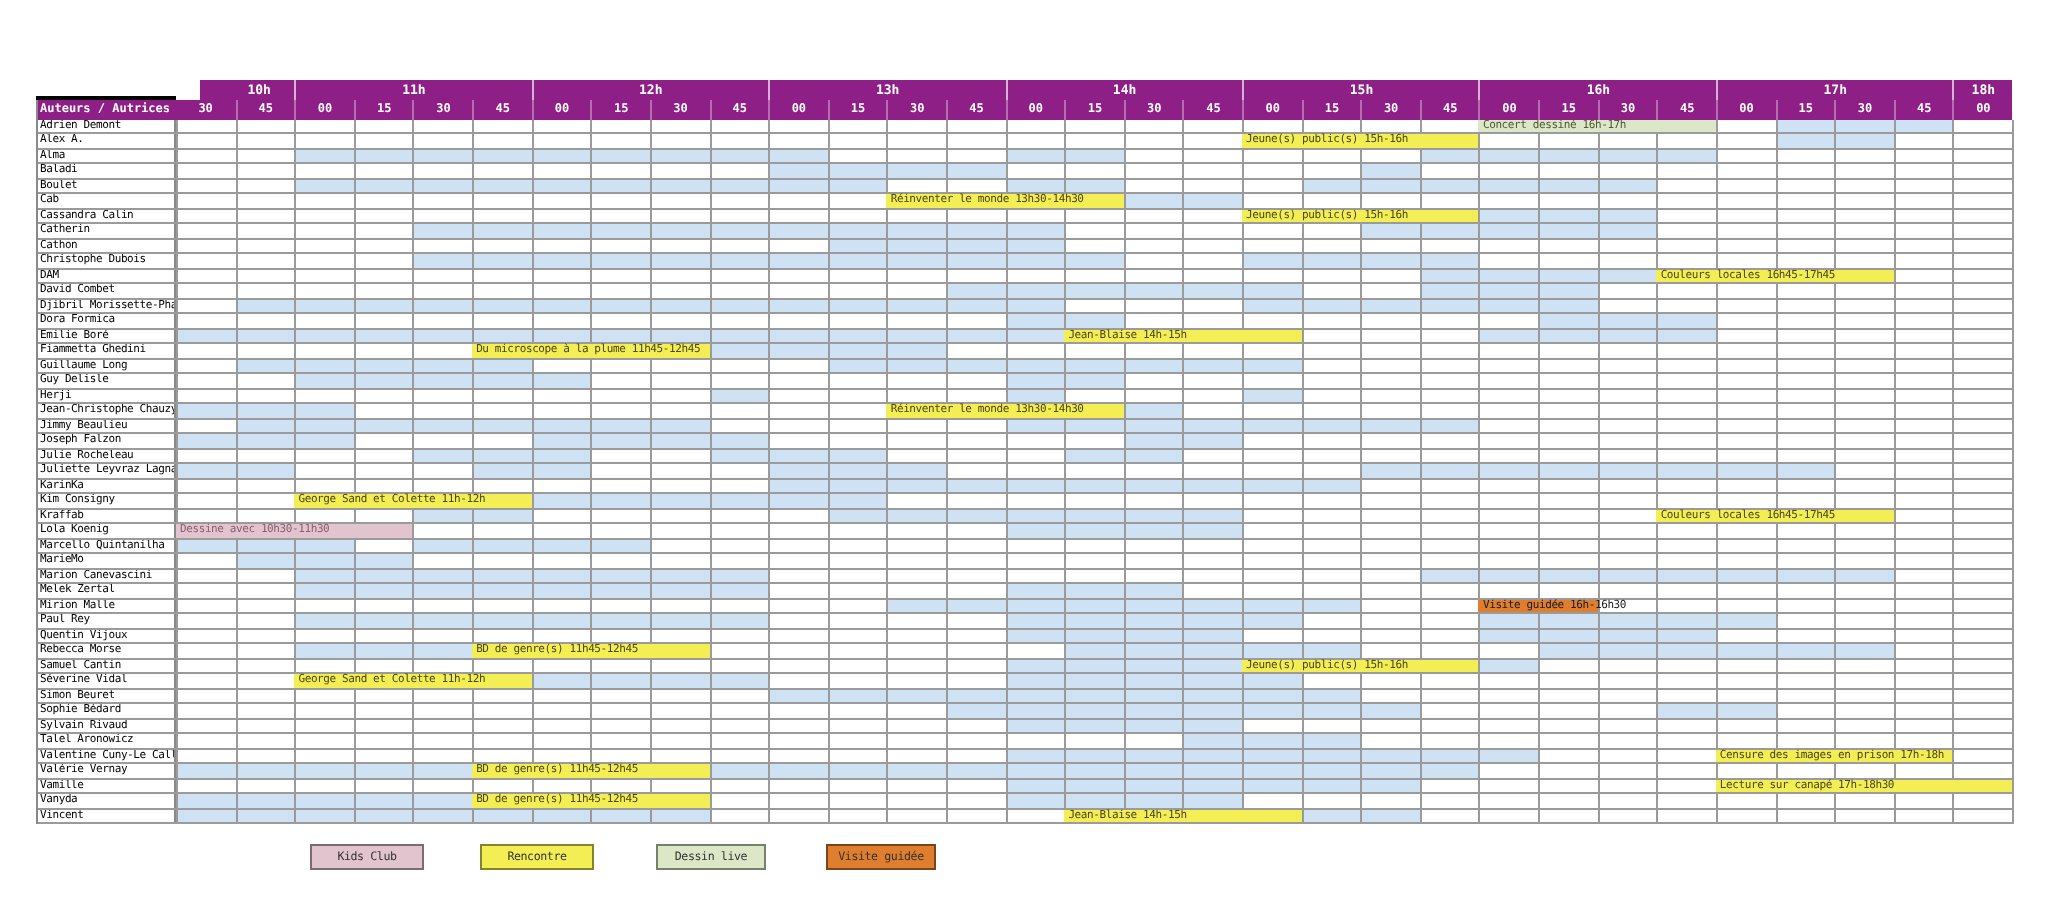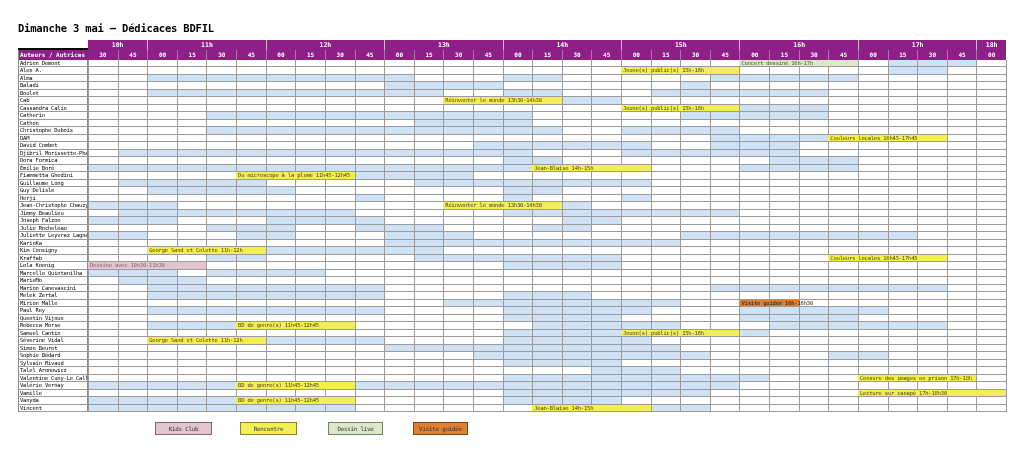--- a/index.html
+++ b/index.html
@@ -35,25 +35,24 @@
   .vline{position:absolute;top:59.5px;width:1px;height:352.5px;background:#9b9b9b;z-index:1;}
   .left-edge{position:absolute;left:18px;top:49.5px;width:1px;height:362.5px;background:#8a8a8a;z-index:2;}
   .legend-item{position:absolute;top:422px;height:13px;border:1px solid rgba(0,0,0,0.45);
                box-sizing:border-box;font-size:5.8px;text-align:center;line-height:12px;
                color:#333;letter-spacing:-0.2px;white-space:nowrap;overflow:hidden;}
 </style>
 </head>
 <body>
 
 <div id="canvas">
-  <div id="title">Dimanche 3 mai – Dédicaces BDFIL</div>
   <div class="corner-blank"></div>
   <div id="authors-hdr">Auteurs / Autrices</div>
   <div id="table">
-      <div class="hour-cell" style="left: 88px; width: 59.2258px; border-left: none;">10h</div>
+      <div class="hour-cell" style="left: 100px; width: 59.2258px; border-left: none;">10h</div>
       <div class="hour-cell" style="left: 147.226px; width: 118.452px;">11h</div>
       <div class="hour-cell" style="left: 265.677px; width: 118.452px;">12h</div>
       <div class="hour-cell" style="left: 384.129px; width: 118.452px;">13h</div>
       <div class="hour-cell" style="left: 502.581px; width: 118.452px;">14h</div>
       <div class="hour-cell" style="left: 621.032px; width: 118.452px;">15h</div>
       <div class="hour-cell" style="left: 739.484px; width: 118.452px;">16h</div>
       <div class="hour-cell" style="left: 857.935px; width: 118.452px;">17h</div>
       <div class="hour-cell" style="left: 976.387px; width: 29.6129px;">18h</div>
       <div class="min-cell" style="left: 88px; width: 29.6129px; border-left: none;">30</div>
       <div class="min-cell" style="left: 117.613px; width: 29.6129px;">45</div>

